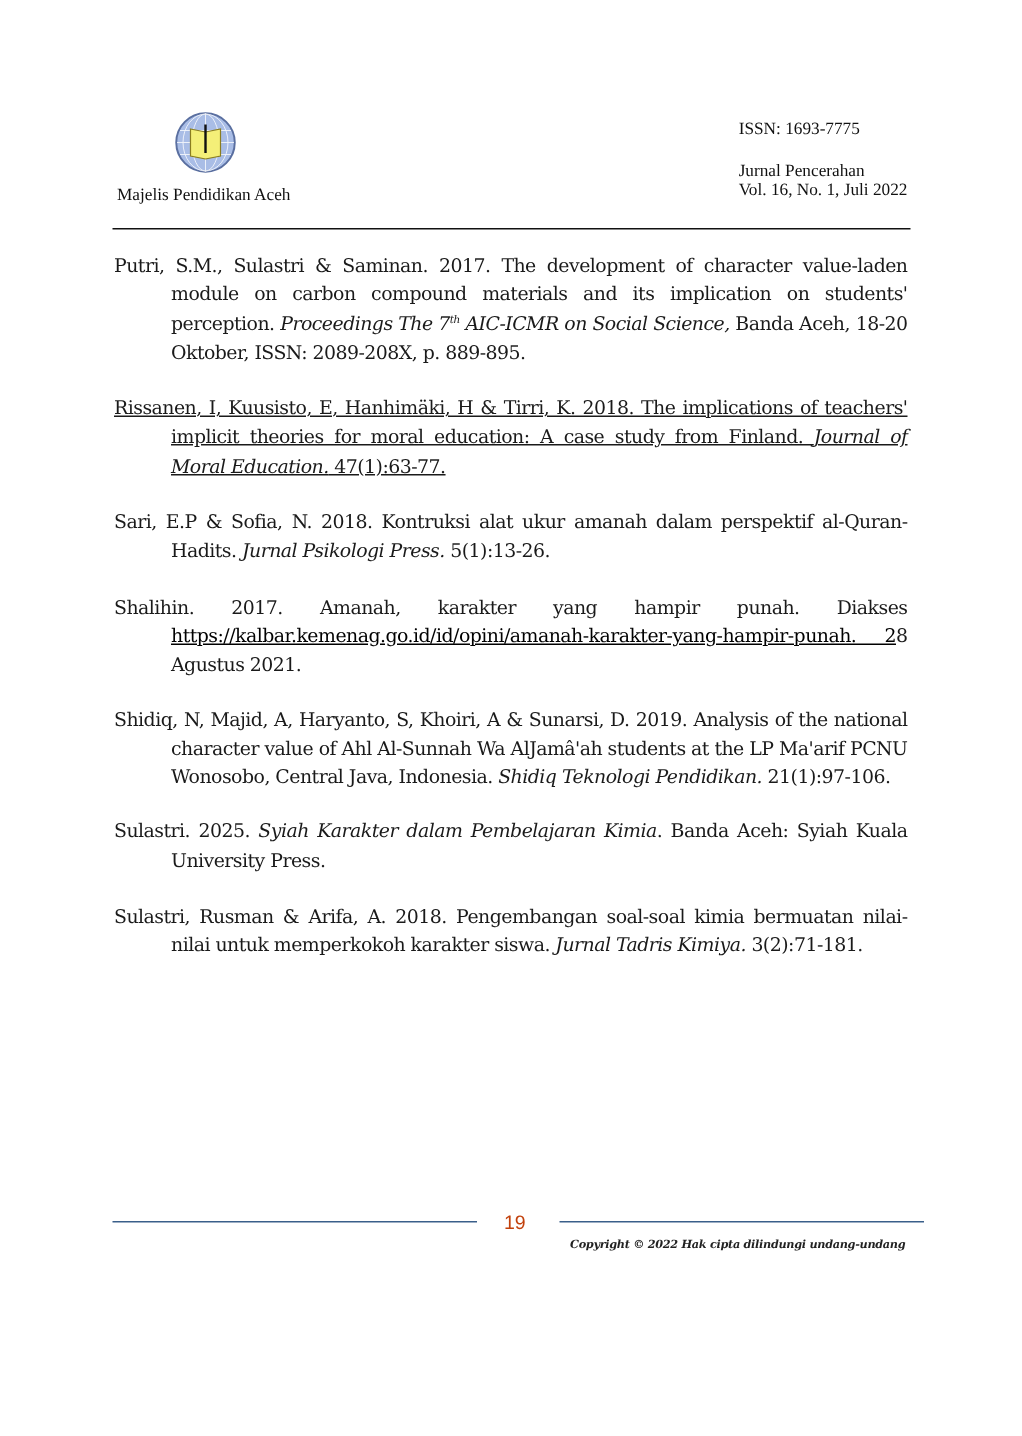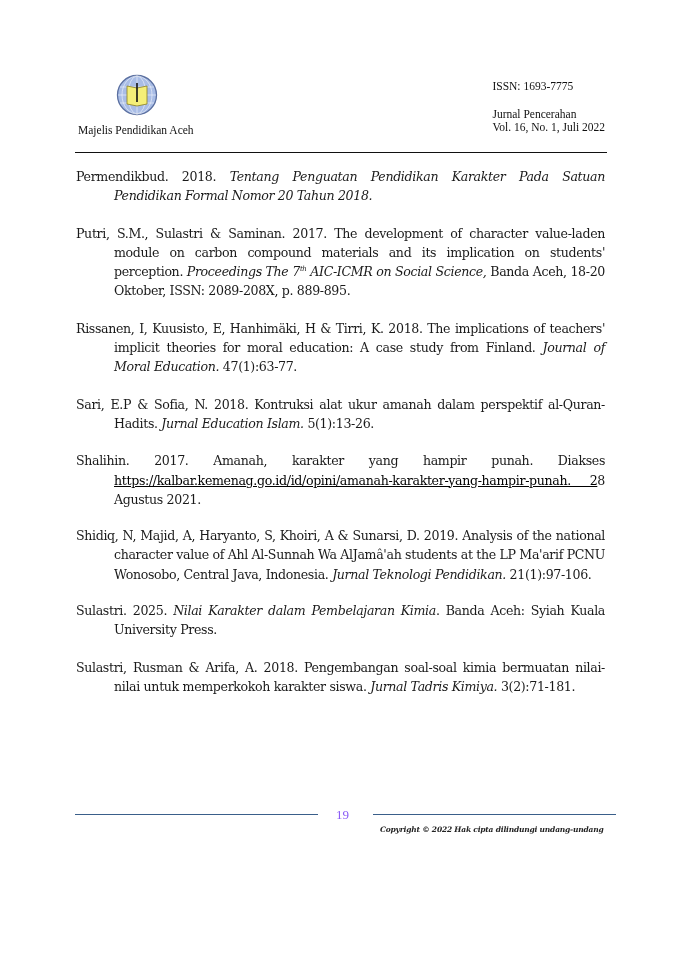--- a/index.html
+++ b/index.html
@@ -65,21 +65,21 @@
       padding-left: 38px;
       text-indent: -38px;
       text-align: justify;
       margin: 0;
     }
     .ref i { font-style: italic; }
     .ref sup { font-size: 7px; vertical-align: 5px; line-height: 0; }
     .ref a { color: #000000; text-decoration: underline; }
     .r1 { margin-bottom: 18px; }
     .r2 { margin-bottom: 18px; }
-    .r3 { margin-bottom: 18px; }
+    .r3 { margin-bottom: 18px; text-decoration: underline; }
     .r4 { margin-bottom: 15px; }
     .r5 { margin-bottom: 18px; }
     .r6 { margin-bottom: 17px; }
     .r7 { margin-bottom: 17px; }
     .r8 { margin-bottom: 18px; }
 
     .footer-line-left {
       position: absolute;
       left: 75px;
       top: 814px;
@@ -90,23 +90,23 @@
       position: absolute;
       left: 373px;
       top: 814px;
       width: 243px;
       border-top: 1px solid #3a5f8a;
     }
     .page-number {
       position: absolute;
       left: 336px;
       top: 807px;
-      font-family: Liberation Serif, serif;
+      font-family: Liberation Sans, sans-serif;
       font-size: 13px;
-      color: #8b5cf6;
+      color: #c2410c;
     }
     .copyright {
       position: absolute;
       left: 380px;
       top: 825px;
       font-family: "DejaVu Serif", serif;
       font-style: italic;
       font-weight: bold;
       font-size: 7.5px;
       color: #222;
@@ -134,34 +134,33 @@
 
 <div class="header-right">
   <div class="issn">ISSN: 1693-7775</div>
   <div>Jurnal Pencerahan</div>
   <div>Vol. 16, No. 1, Juli 2022</div>
 </div>
 
 <div class="header-rule"></div>
 
 <div class="refs">
-  <p class="ref r1"><span>Permendikbud. 2018. </span><i>Tentang Penguatan Pendidikan Karakter Pada Satuan Pendidikan Formal Nomor 20 Tahun 2018.</i></p>
 
   <p class="ref r2"><span>Putri, S.M., Sulastri &amp;  Saminan. 2017. </span><span>The development of character value-laden module on carbon compound materials and its implication on students' perception. </span><i>Proceedings The 7</i><sup><i>th</i></sup><i> AIC-ICMR on Social Science,</i><span> Banda Aceh, 18-20 Oktober, ISSN: 2089-208X, p. 889-895.</span></p>
 
   <p class="ref r3"><span>Rissanen, I, Kuusisto, E, Hanhimäki, H &amp; Tirri, K. 2018. </span><span>The implications of teachers' implicit theories for moral education: A case study from Finland. </span><i>Journal of Moral Education.</i><span> 47(1):63-77.</span></p>
 
 
-  <p class="ref r5"><span>Sari, E.P &amp; Sofia, N. 2018. </span><span>Kontruksi alat ukur amanah dalam perspektif al-Quran-Hadits. </span><i>Jurnal Education Islam.</i><span> 5(1):13-26.</span></p>
+  <p class="ref r5"><span>Sari, E.P &amp; Sofia, N. 2018. </span><span>Kontruksi alat ukur amanah dalam perspektif al-Quran-Hadits. </span><i>Jurnal Psikologi Press.</i><span> 5(1):13-26.</span></p>
 
   <p class="ref r6"><span>Shalihin. 2017. </span><span>Amanah, karakter yang hampir punah. Diakses </span><a>https://kalbar.kemenag.go.id/id/opini/amanah-karakter-yang-hampir-punah. 2</a><span>8 Agustus 2021.</span></p>
 
-  <p class="ref r7"><span>Shidiq, N, Majid, A, Haryanto, S, Khoiri, A &amp; Sunarsi, D. 2019. </span><span>Analysis of the national character value of Ahl Al-Sunnah Wa AlJamâ'ah students at the LP Ma'arif PCNU Wonosobo, Central Java, Indonesia. </span><i>Jurnal Teknologi Pendidikan.</i><span> 21(1):97-106.</span></p>
+  <p class="ref r7"><span>Shidiq, N, Majid, A, Haryanto, S, Khoiri, A &amp; Sunarsi, D. 2019. </span><span>Analysis of the national character value of Ahl Al-Sunnah Wa AlJamâ'ah students at the LP Ma'arif PCNU Wonosobo, Central Java, Indonesia. </span><i>Shidiq Teknologi Pendidikan.</i><span> 21(1):97-106.</span></p>
 
-  <p class="ref r8"><span>Sulastri. 2025. </span><i>Nilai Karakter dalam Pembelajaran Kimia</i><span>. Banda Aceh: Syiah Kuala University Press.</span></p>
+  <p class="ref r8"><span>Sulastri. 2025. </span><i>Syiah Karakter dalam Pembelajaran Kimia</i><span>. Banda Aceh: Syiah Kuala University Press.</span></p>
 
   <p class="ref"><span>Sulastri, Rusman &amp; Arifa, A. 2018. </span><span>Pengembangan soal-soal kimia bermuatan nilai-nilai untuk memperkokoh karakter siswa. </span><i>Jurnal Tadris Kimiya.</i><span> 3(2):71-181.</span></p>
 </div>
 
 <div class="footer-line-left"></div>
 <div class="page-number">19</div>
 <div class="footer-line-right"></div>
 <div class="copyright">Copyright © 2022 Hak cipta dilindungi undang-undang</div>
 
 </body></html>

